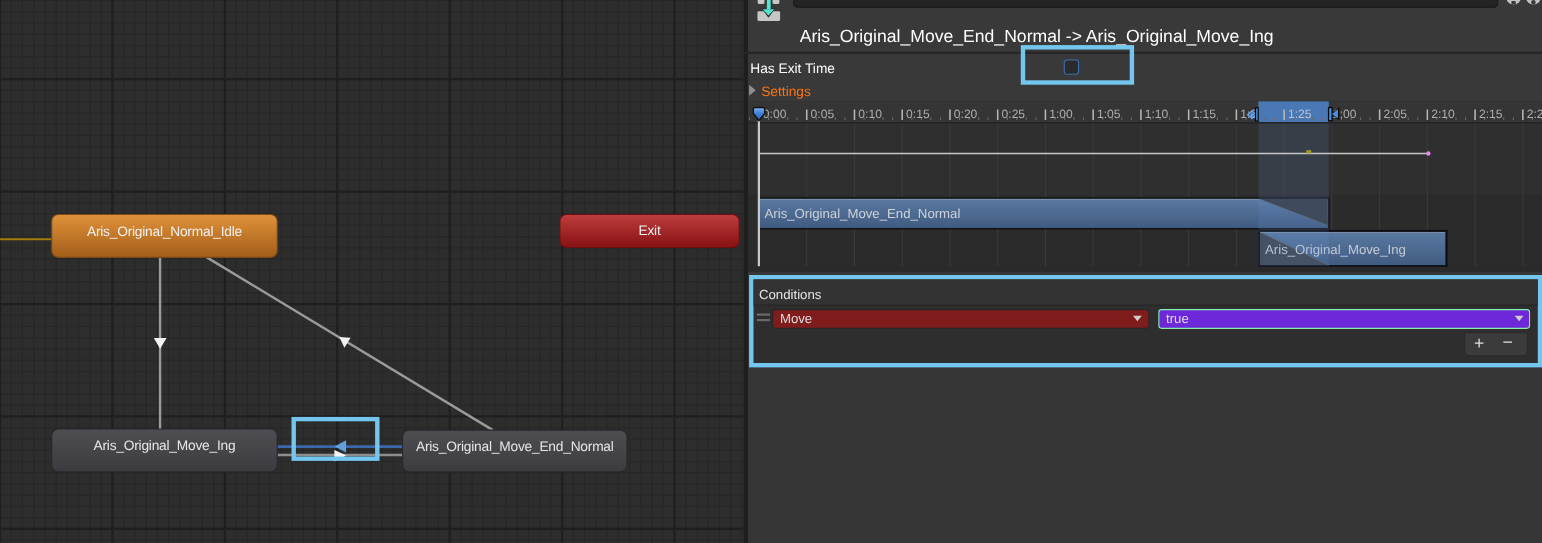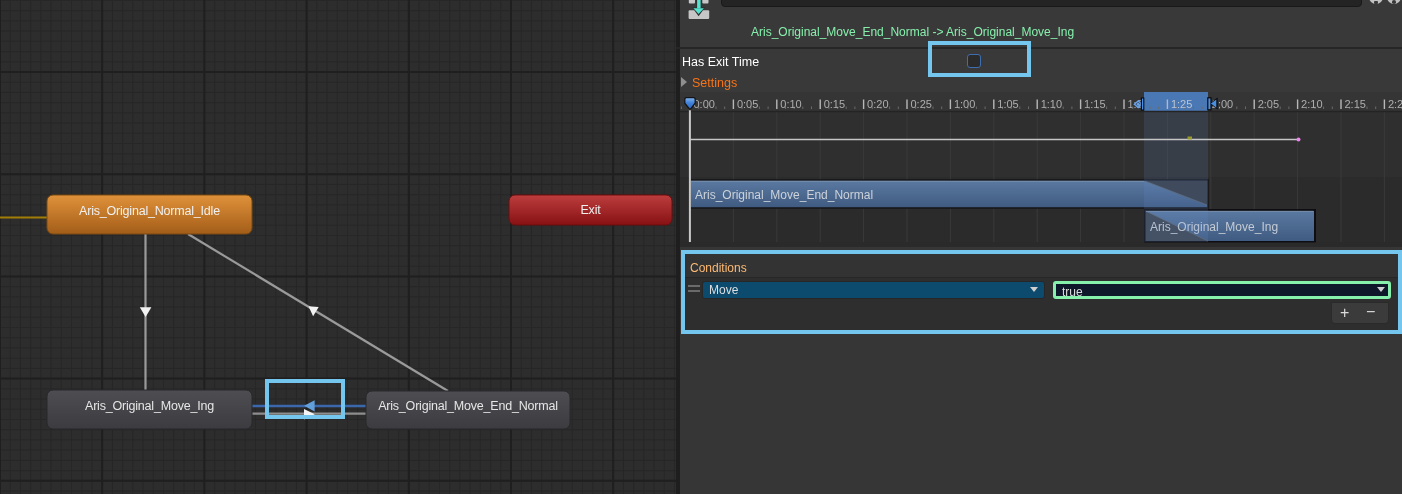--- a/index.html
+++ b/index.html
@@ -53,21 +53,21 @@
 <rect x="2.6" y="15.2" width="20.6" height="8.8" rx="1" fill="#c6c6c6"></rect>
 <rect x="9.9" y="0" width="5.6" height="14" fill="#303030"></rect>
 <polygon points="5.9,12 19.3,12 12.6,21.2" fill="#303030"></polygon>
 <rect x="11.1" y="0" width="3.5" height="13.3" fill="#52e2ce"></rect>
 <polygon points="7.4,13.3 17.9,13.3 12.6,19.1" fill="#52e2ce"></polygon>
 </svg>
 <div class="abs" style="left:1369px;top:-10px;width:14px;height:14px;border-radius:50%;background:#c2c2c2"></div>
 <div class="abs" style="left:1374px;top:1px;width:3.5px;height:3px;background:#393939;border-radius:1px"></div>
 <div class="abs" style="left:1387px;top:-10px;width:14px;height:14px;border-radius:50%;background:#c2c2c2"></div>
 <div class="abs" style="left:1391.5px;top:0px;width:4.5px;height:4px;border-radius:50%;background:#393939"></div>
-<div class="abs" style="left:751px;top:25px;font-size:12px;color:#86efac;white-space:nowrap">Aris_Original_Move_End_Normal -&gt; Aris_Original_Move_Ing</div>
+<div class="abs" style="left:727px;top:25px;font-size:16px;color:#ffffff;white-space:nowrap">Aris_Original_Move_End_Normal -&gt; Aris_Original_Move_Ing</div>
 <div class="abs" style="left:676px;top:47px;width:726px;height:1.5px;background:#262626"></div>
 <div class="abs" style="left:682px;top:55px;font-size:12.5px;color:#ffffff;white-space:nowrap">Has Exit Time</div>
 <div class="abs" style="left:967px;top:54px;width:14px;height:14px;border:1.5px solid #3e6eb0;border-radius:3px;background:#2b2b2b"></div>
 <div class="abs" style="left:928px;top:41px;width:103px;height:36px;border:4px solid #74c6ef"></div>
 <div class="abs" style="left:681px;top:76.5px;width:0;height:0;border-left:6.5px solid #8f8f8f;border-top:5.2px solid transparent;border-bottom:5.2px solid transparent"></div>
 <div class="abs" style="left:692px;top:75.5px;font-size:12.5px;color:#f97316;white-space:nowrap">Settings</div>
 <svg width="722" height="155" style="position:absolute;left:680px;top:92px">
 <defs>
 <linearGradient id="gBar" x1="0" y1="0" x2="0" y2="1">
  <stop offset="0" stop-color="#5b7aa2"></stop>
@@ -126,22 +126,22 @@
 <stop offset="0" stop-color="#82b6f2"></stop>
         <stop offset="0.45" stop-color="#3f80d8"></stop>
         <stop offset="1" stop-color="#2a67c2"></stop>
       </linearGradient>
     </defs>
 <rect x="8.9" y="17" width="2" height="133" fill="#c9c9c9"></rect>
 <path d="M4.8 7.3 Q4.8 5.7 6.4 5.7 H13.6 Q15.2 5.7 15.2 7.3 V11.2 L10 17.6 L4.8 11.2 Z" fill="url(#gPin)" stroke="#141414" stroke-width="1.3"></path>
 </svg>
 <div class="abs" style="left:681px;top:250px;width:721px;height:84px;border:4px solid #74c6ef;background:#2e2e2e"></div>
 <div class="abs" style="left:685px;top:254px;width:713px;height:23px;background:#333333"></div>
-<div class="abs" style="left:690px;top:261px;font-size:12px;color:#fdba74">Conditions</div>
+<div class="abs" style="left:690px;top:261px;font-size:12px;color:#e5e5e5">Conditions</div>
 <div class="abs" style="left:685px;top:277px;width:713px;height:1px;background:#272727"></div>
 <div class="abs" style="left:688px;top:285px;width:12px;height:2px;background:#6a6a6a"></div>
 <div class="abs" style="left:688px;top:289.5px;width:12px;height:2px;background:#6a6a6a"></div>
-<div class="abs" style="left:702px;top:281px;width:343px;height:18px;background:#0c4a6e;border:1px solid #272727;border-radius:3px;color:#dedede;font-size:12px;line-height:16px;padding-left:6px">Move</div>
+<div class="abs" style="left:702px;top:281px;width:343px;height:18px;background:#7f1d1d;border:1px solid #272727;border-radius:3px;color:#dedede;font-size:12px;line-height:16px;padding-left:6px">Move</div>
 <div class="abs" style="left:1030px;top:287px;width:0;height:0;border-top:5px solid #cfcfcf;border-left:4px solid transparent;border-right:4px solid transparent"></div>
-<div class="abs" style="left:1053px;top:281px;width:338px;height:18px;background:#0f172a;border:3px solid #86efac;border-radius:3px;color:#dedede;font-size:12px;line-height:16px;padding-left:6px">true</div>
+<div class="abs" style="left:1053px;top:281px;width:338px;height:18px;background:#6d28d9;border:1px solid #86efac;border-radius:3px;color:#dedede;font-size:12px;line-height:16px;padding-left:6px">true</div>
 <div class="abs" style="left:1377px;top:287px;width:0;height:0;border-top:5px solid #cfcfcf;border-left:4px solid transparent;border-right:4px solid transparent"></div>
 <div class="abs" style="left:1331px;top:302px;width:58px;height:22px;background:#3b3b3b;border:1px solid #2a2a2a;border-radius:0 0 4px 4px"></div>
 <div class="abs" style="left:1340px;top:304px;font-size:16px;color:#dcdcdc">+</div>
 <div class="abs" style="left:1366px;top:303px;font-size:16px;color:#dcdcdc">−</div>
 </body></html>

